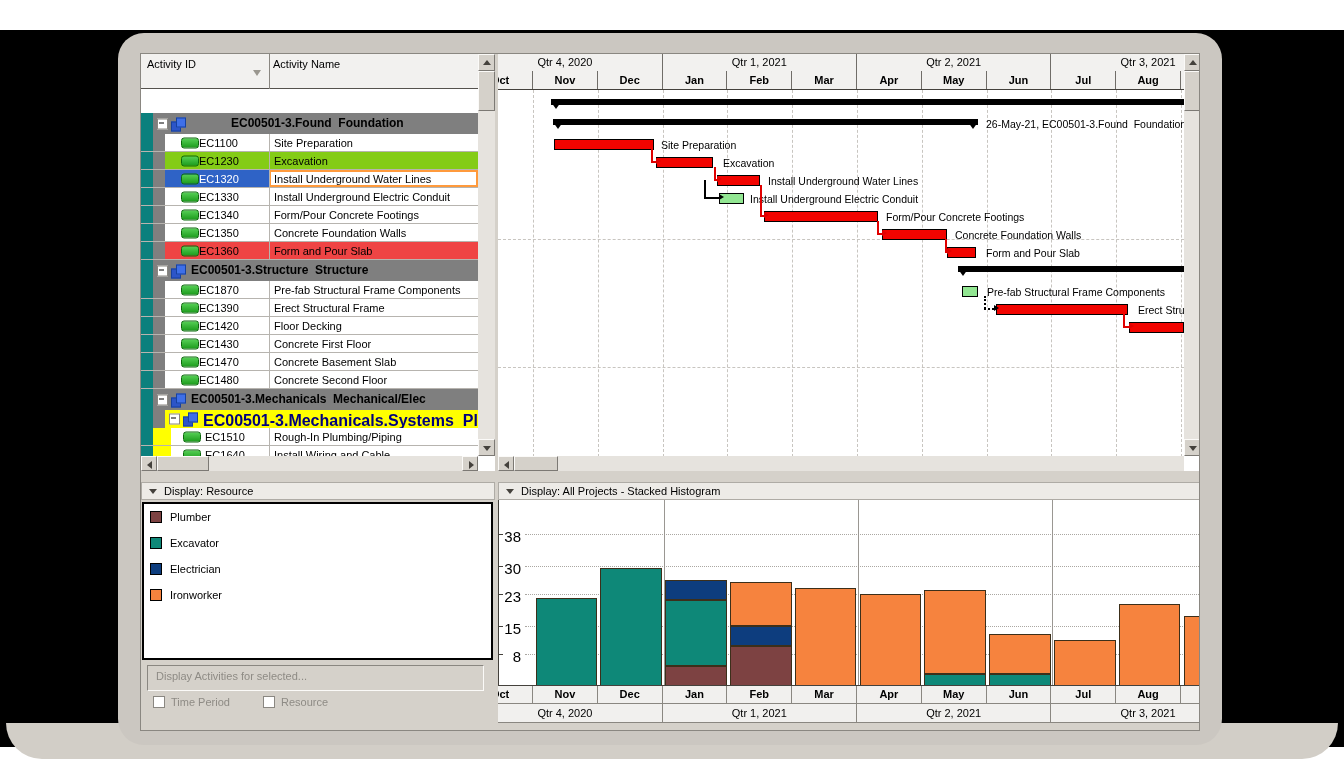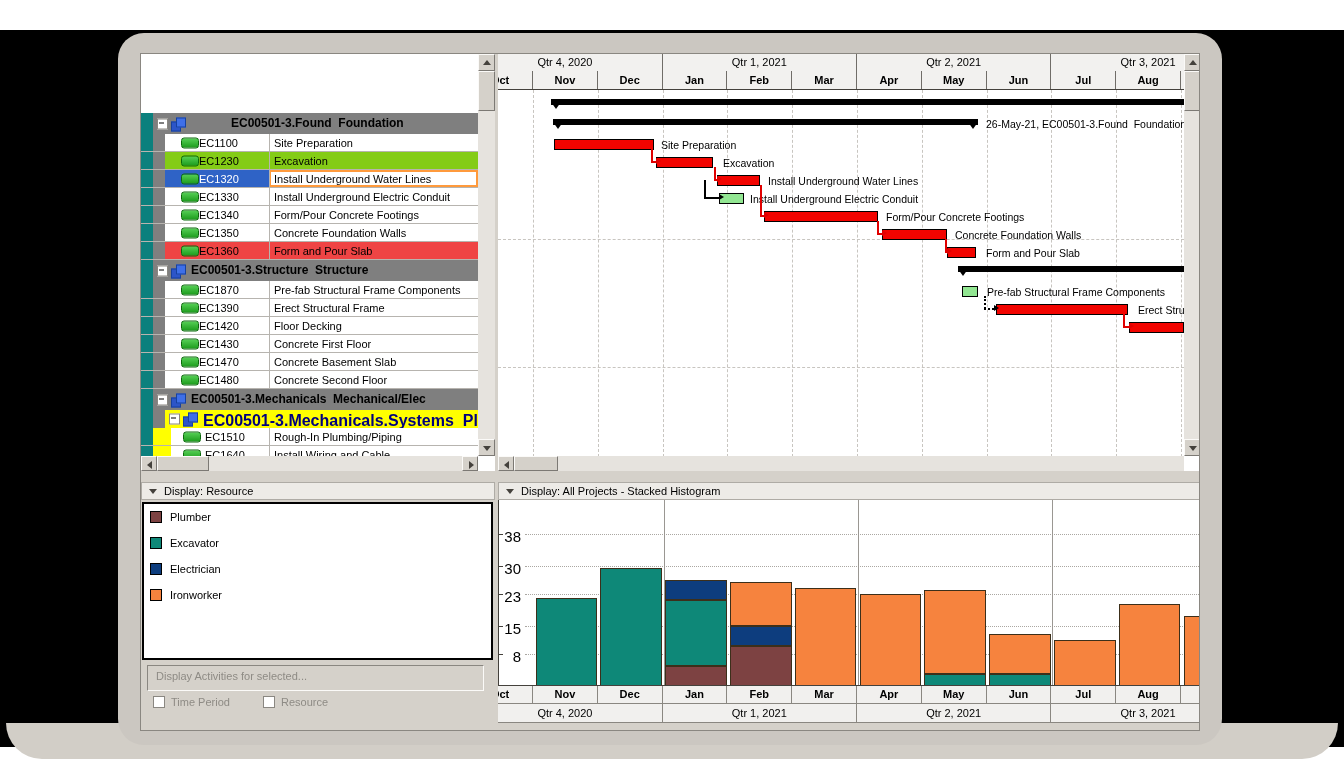--- a/index.html
+++ b/index.html
@@ -81,20 +81,26 @@
 </head>
 <body>
 
 <div id="page">
   <div id="backdrop" class="abs"></div>
   <div id="base" class="abs"></div>
   <div id="frame" class="abs"></div>
   <div id="screen" class="abs">
 
     <div id="table-pane" class="abs">
+      <div id="tbl-header" class="abs">
+        <span class="hdr-label" style="left:6px;">Activity ID</span>
+        <span class="hdr-label" style="left:132px;">Activity Name</span>
+        <div class="sort-tri abs" style="left:112px;top:16px;"></div>
+        <div id="hdr-divider" class="abs"></div>
+      </div>
       <div id="tbl-rows" class="abs">
           <div class="trow" style="top: 24px; height: 21px;">
             <div class="band" style="left: 0px; width: 12px; background: rgb(11, 128, 125);"></div>
             <div style="position: absolute; inset: 0px 0px 0px 12px; background: rgb(127, 127, 127);">
               <div class="minus-box" style="left: 4px;"></div>
               <div class="grp-icon" style="left: 18px;">
                 <i class="b"></i>
                 <i class="f"></i>
               </div>
               <div class="rlabel" style="left: 38px; top: 3px; font-size: 12px; color: rgb(0, 0, 0); margin-left: 40px;">EC00501-3.Found  Foundation</div>

